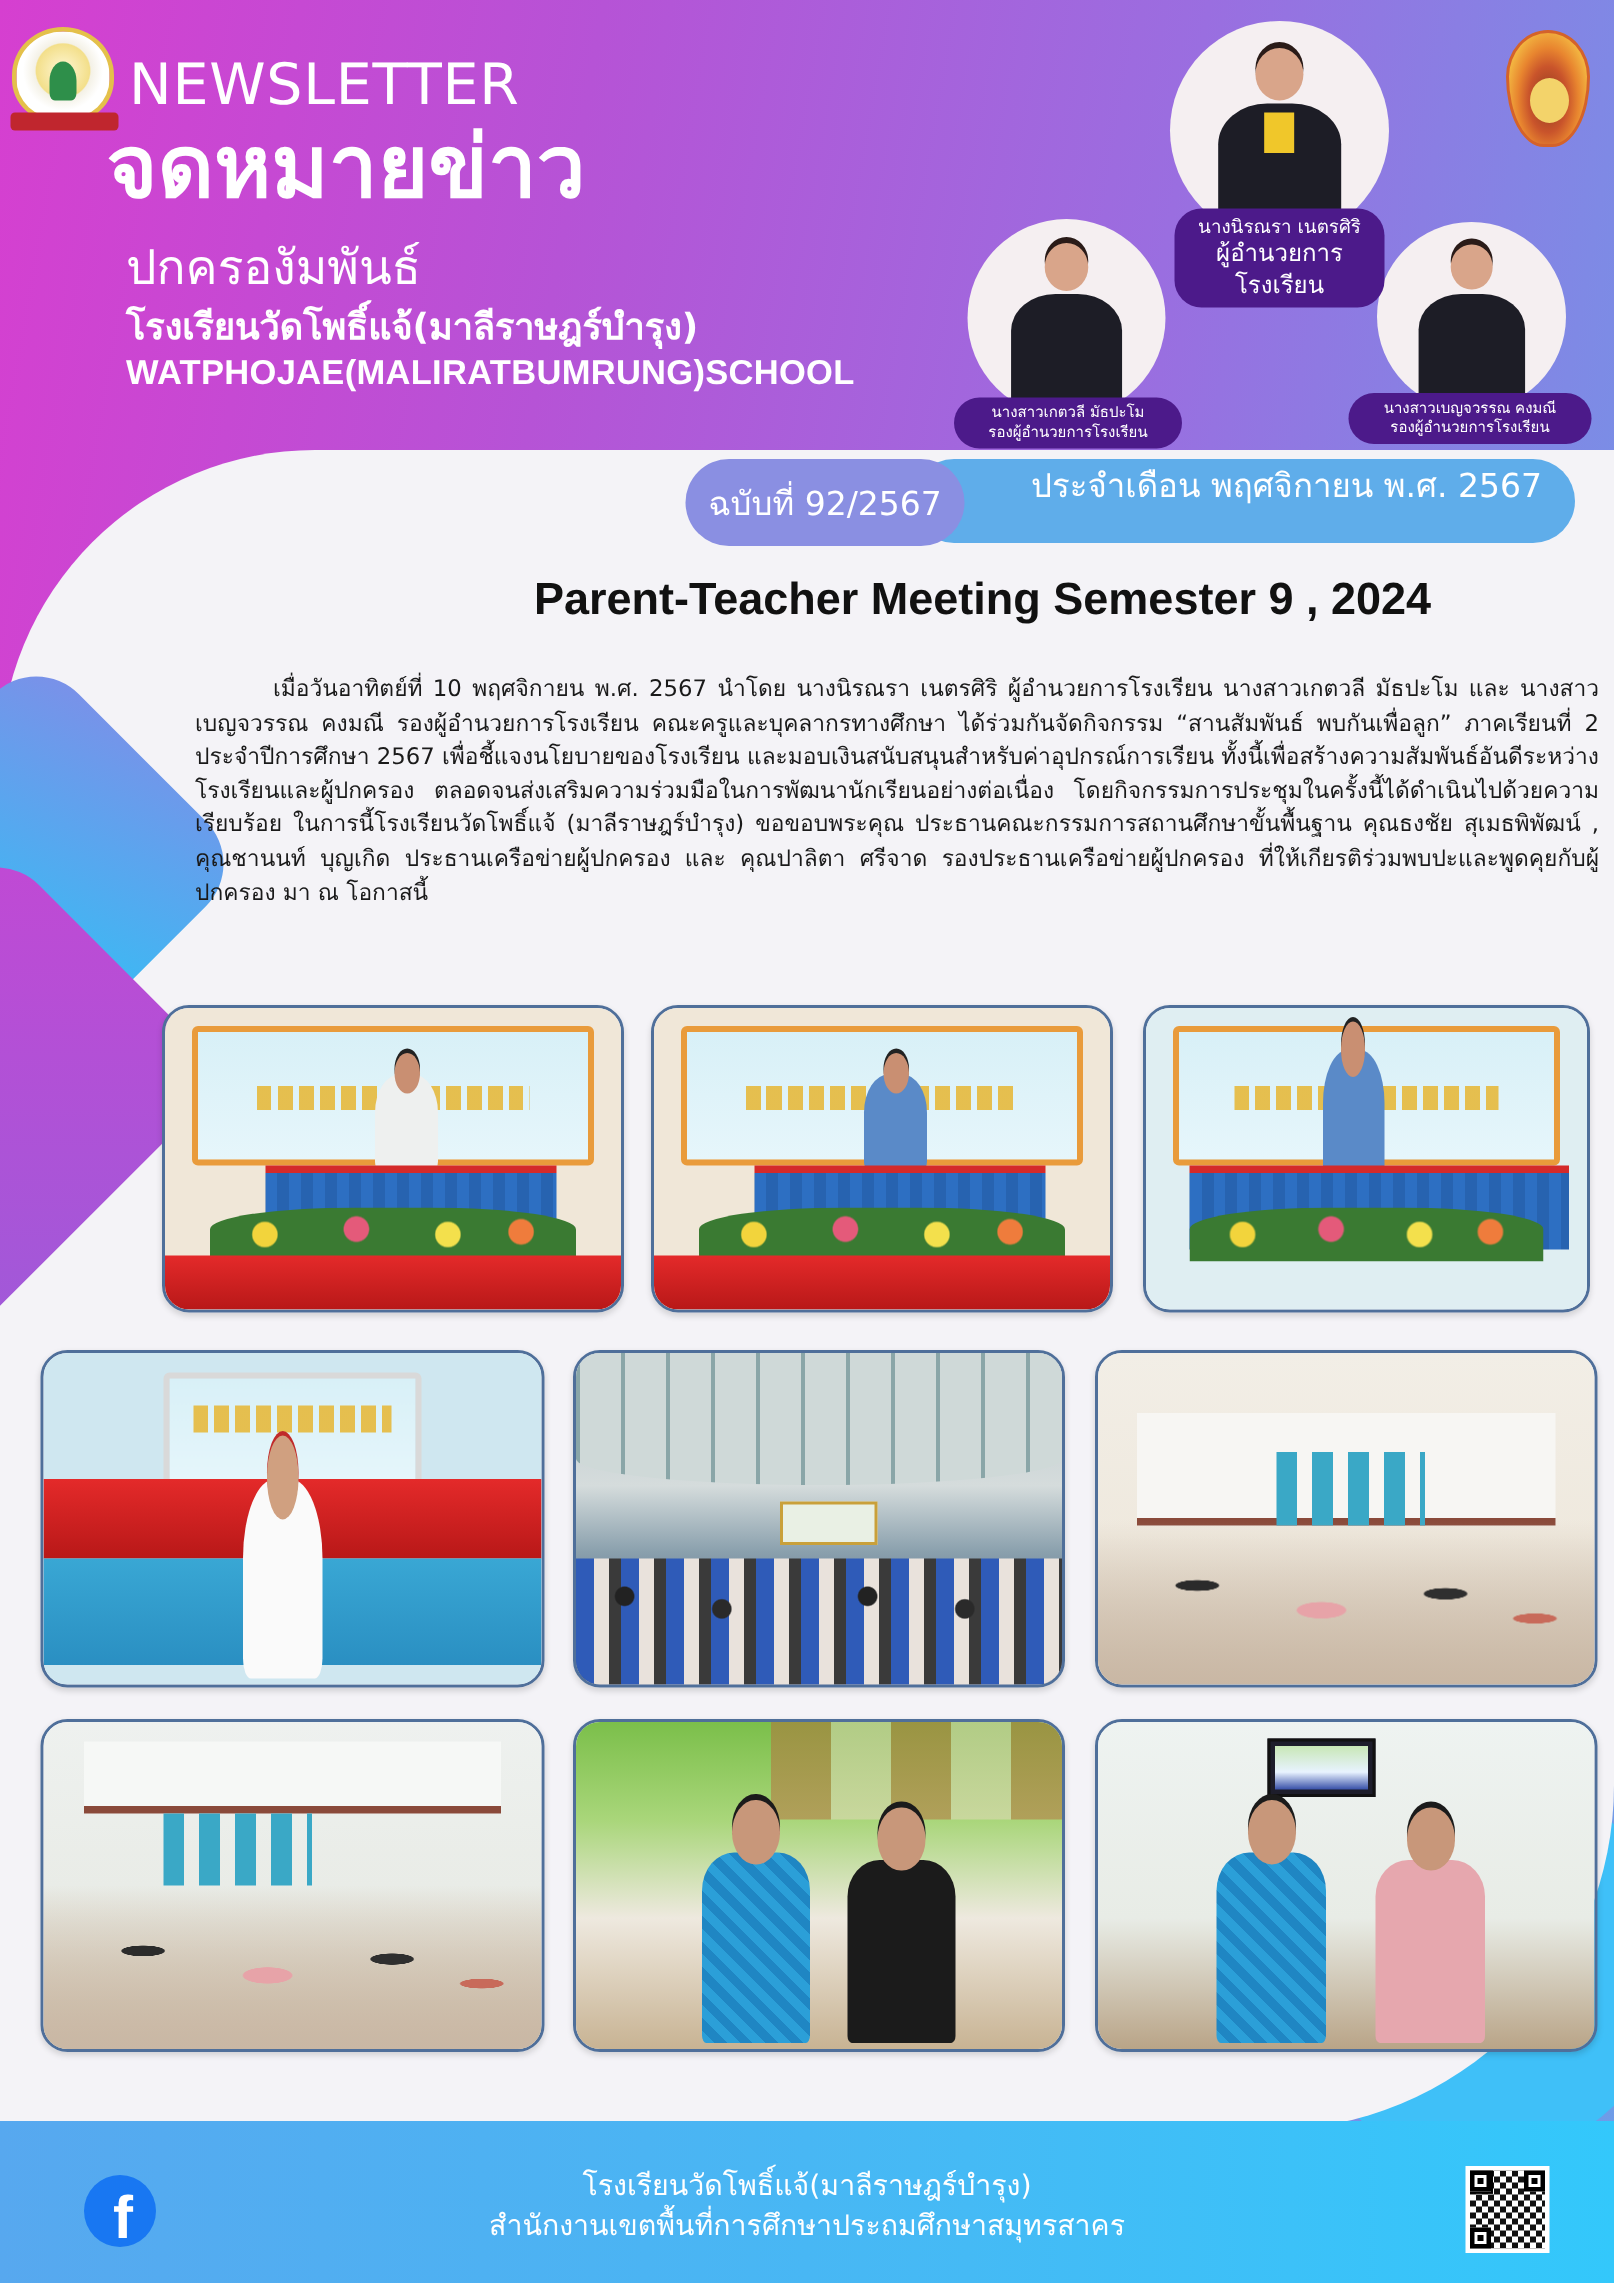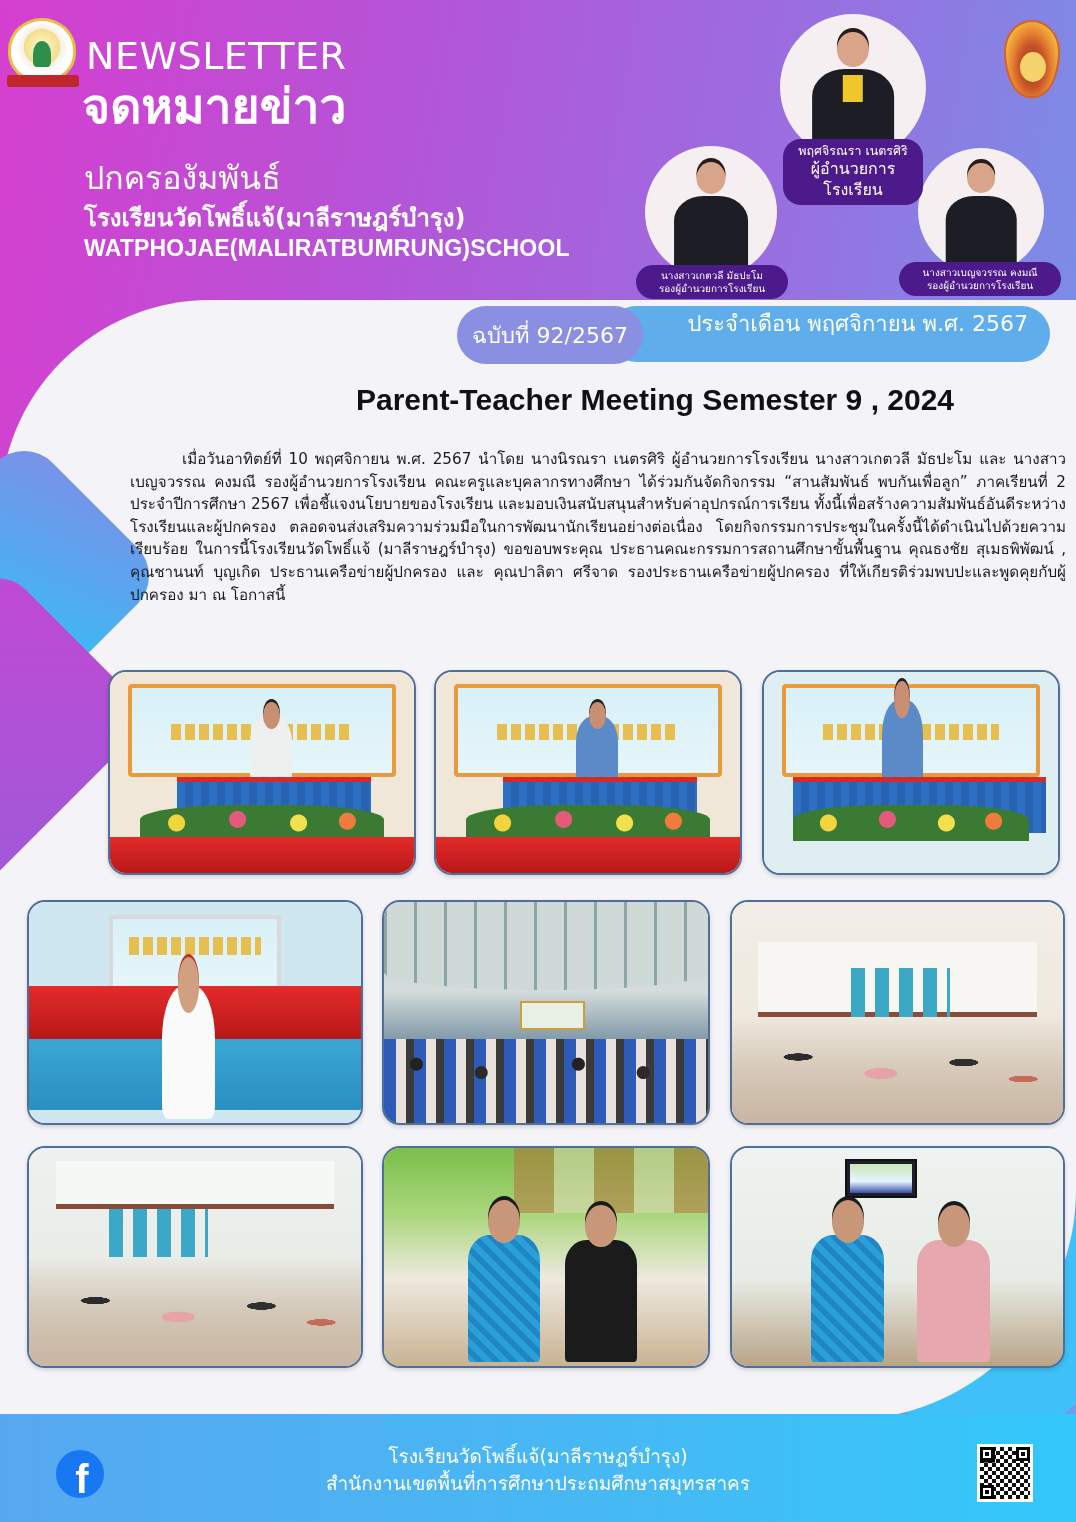--- a/index.html
+++ b/index.html
@@ -56,22 +56,22 @@
   .school-logo .ribbon {
     position: absolute; left: -4px; bottom: -8px; width: 72px; height: 12px;
     background: #c0262e; border-radius: 3px;
   }
   .newsletter-label {
     position: absolute; left: 86px; top: 34px; z-index: 3;
     color: #fff; font-size: 38px; letter-spacing: 0.5px;
     font-family: "DejaVu Sans", sans-serif; font-weight: normal;
   }
   .headline-thai {
-    position: absolute; left: 82px; top: 80px; z-index: 3;
-    color: #fff; font-size: 48px; font-weight: bold;
+    position: absolute; left: 71px; top: 80px; z-index: 3;
+    color: #fff; font-size: 58px; font-weight: bold;
     font-family: "DejaVu Sans", sans-serif; line-height: 1.1;
   }
   .subhead-thai {
     position: absolute; left: 84px; top: 152px; z-index: 3;
     color: #fff; font-size: 32px; font-family: "DejaVu Sans", sans-serif;
   }
   .school-name-thai {
     position: absolute; left: 84px; top: 198px; z-index: 3;
     color: #fff; font-size: 24px; font-weight: bold; font-family: "DejaVu Sans", sans-serif;
   }
@@ -314,21 +314,21 @@
 <div class="school-name-thai">โรงเรียนวัดโพธิ์แจ้(มาลีราษฎร์บำรุง)</div>
 <div class="school-name-en">WATPHOJAE(MALIRATBUMRUNG)SCHOOL</div>
 <div class="obec-logo"></div>
 
 <div class="portrait" style="left:780px; top:14px; width:146px; height:146px;">
   <div class="figure"></div>
     <div class="collar"></div>
     <div class="head"></div>
 </div>
 <div class="name-tag" style="left:783px; top:139px; width:140px;">
-  <span class="nm" style="font-size:12.5px;">พฤศจิรณรา เนตรศิริ</span>
+  <span class="nm" style="font-size:12.5px;">นางนิรณรา เนตรศิริ</span>
   <span class="role" style="font-size:16px;">ผู้อำนวยการโรงเรียน</span>
 </div>
 
 <div class="portrait" style="left:645px; top:146px; width:132px; height:132px;">
   <div class="figure"></div>
     <div class="head"></div>
 </div>
 <div class="name-tag" style="left:636px; top:265px; width:152px;text-align:center;">
   <span class="nm" style="font-size:10px;">นางสาวเกตวลี มัธปะโม</span>
   <span class="role" style="font-size:10px;">รองผู้อำนวยการโรงเรียน</span>

